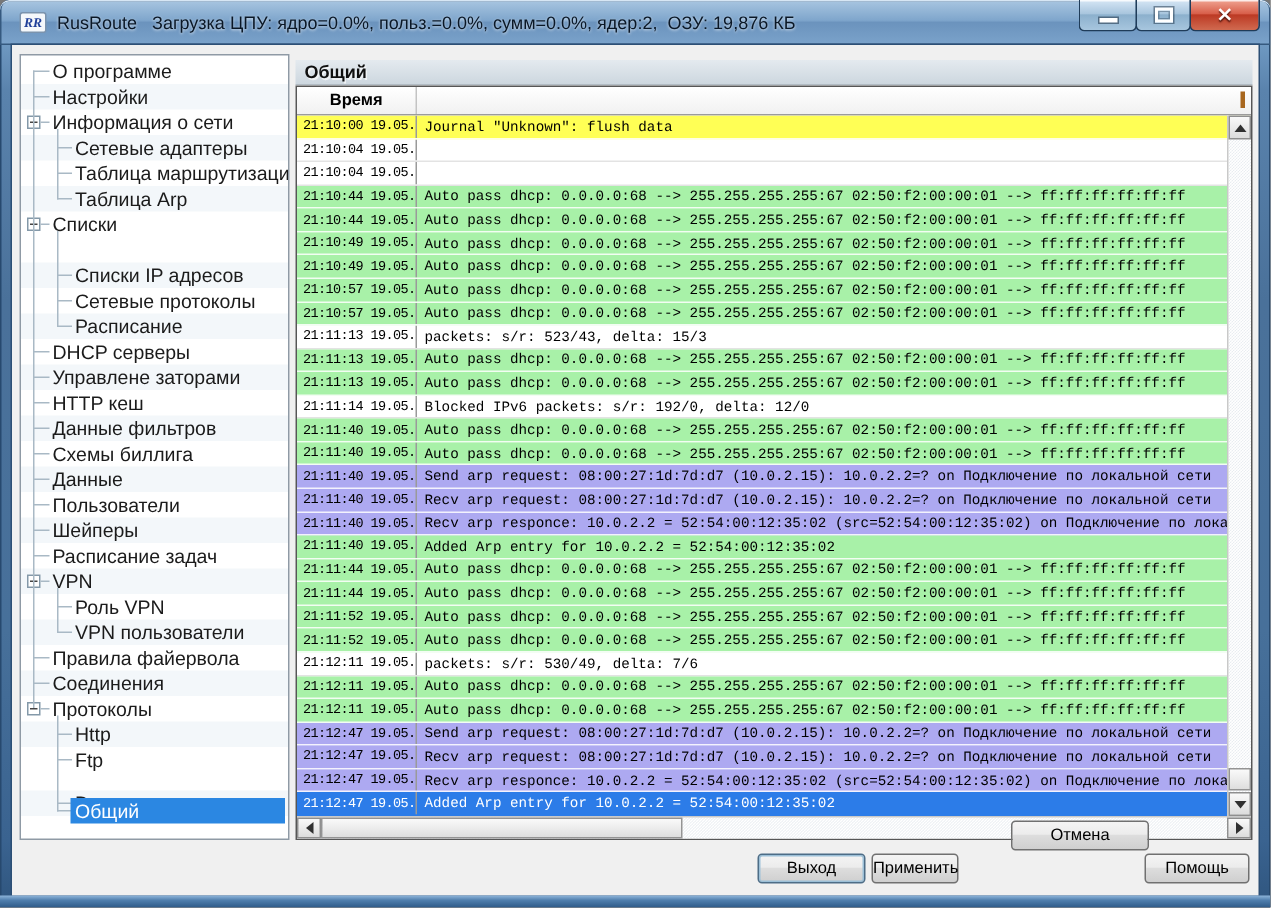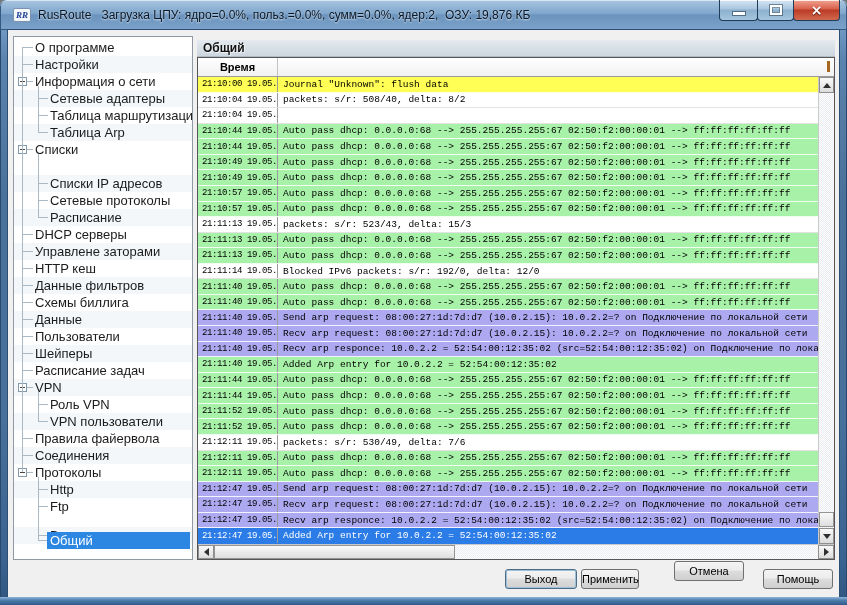--- a/index.html
+++ b/index.html
@@ -85,21 +85,21 @@
   .tri{width:0;height:0;border:4px solid transparent;}
   .tri.u{border-bottom:5px solid #303030;margin-top:-4px;}
   .tri.d{border-top:5px solid #303030;margin-bottom:-4px;}
   .tri.l{border-right:5px solid #303030;margin-left:-4px;}
   .tri.r{border-left:5px solid #303030;margin-right:-4px;}
   
   .btn{position:absolute;height:20px;background:linear-gradient(180deg,#f4f4f4 0,#ececec 45%,#dddddd 50%,#cfcfcf 100%);
     border:1px solid #707070;border-radius:3px;font-size:11px;line-height:18px;text-align:center;color:#000;cursor:default;}
   .btn.exit{left:497px;top:539px;width:72px;border-color:#4d6d87;box-shadow:0 0 0 1px #9cc0d8 inset;}
   .btn.apply{left:573px;top:539px;width:58px;}
-  .btn.cancel{left:666px;top:531px;width:70px;}
+  .btn.cancel{left:666px;top:517px;width:92px;}
   .btn.help{left:755px;top:539px;width:70px;}
   .bottomedge{position:absolute;left:0;right:0;bottom:0;height:8px;
     background:linear-gradient(180deg,#8fb5da 0,#4f7ead 40%,#2e5a88 100%);}
 </style>
 </head>
 <body>
 
 <div class="window">
 
   <div class="titlebar">
@@ -260,21 +260,21 @@
 
     <div class="caption">Общий</div>
 
     <div class="table">
       <div class="thead">
         <div class="col1">Время</div>
         <div class="hpartial"></div>
       </div>
       <div class="rows">
           <div class="row yellow"><span class="t">21:10:00 19.05.</span><span class="m">Journal "Unknown": flush data</span></div>
-          <div class="row white"><span class="t">21:10:04 19.05.</span><span class="m">packets: s/r: 508/40, delta: 8/2</span></div>
+          <div class="row white"><span class="t">21:10:04 19.05.</span></div>
           <div class="row white"><span class="t">21:10:04 19.05.</span></div>
           <div class="row green"><span class="t">21:10:44 19.05.</span><span class="m">Auto pass dhcp: 0.0.0.0:68 --&gt; 255.255.255.255:67 02:50:f2:00:00:01 --&gt; ff:ff:ff:ff:ff:ff</span></div>
           <div class="row green"><span class="t">21:10:44 19.05.</span><span class="m">Auto pass dhcp: 0.0.0.0:68 --&gt; 255.255.255.255:67 02:50:f2:00:00:01 --&gt; ff:ff:ff:ff:ff:ff</span></div>
           <div class="row green"><span class="t">21:10:49 19.05.</span><span class="m">Auto pass dhcp: 0.0.0.0:68 --&gt; 255.255.255.255:67 02:50:f2:00:00:01 --&gt; ff:ff:ff:ff:ff:ff</span></div>
           <div class="row green"><span class="t">21:10:49 19.05.</span><span class="m">Auto pass dhcp: 0.0.0.0:68 --&gt; 255.255.255.255:67 02:50:f2:00:00:01 --&gt; ff:ff:ff:ff:ff:ff</span></div>
           <div class="row green"><span class="t">21:10:57 19.05.</span><span class="m">Auto pass dhcp: 0.0.0.0:68 --&gt; 255.255.255.255:67 02:50:f2:00:00:01 --&gt; ff:ff:ff:ff:ff:ff</span></div>
           <div class="row green"><span class="t">21:10:57 19.05.</span><span class="m">Auto pass dhcp: 0.0.0.0:68 --&gt; 255.255.255.255:67 02:50:f2:00:00:01 --&gt; ff:ff:ff:ff:ff:ff</span></div>
           <div class="row white"><span class="t">21:11:13 19.05.</span><span class="m">packets: s/r: 523/43, delta: 15/3</span></div>
           <div class="row green"><span class="t">21:11:13 19.05.</span><span class="m">Auto pass dhcp: 0.0.0.0:68 --&gt; 255.255.255.255:67 02:50:f2:00:00:01 --&gt; ff:ff:ff:ff:ff:ff</span></div>
           <div class="row green"><span class="t">21:11:13 19.05.</span><span class="m">Auto pass dhcp: 0.0.0.0:68 --&gt; 255.255.255.255:67 02:50:f2:00:00:01 --&gt; ff:ff:ff:ff:ff:ff</span></div>

